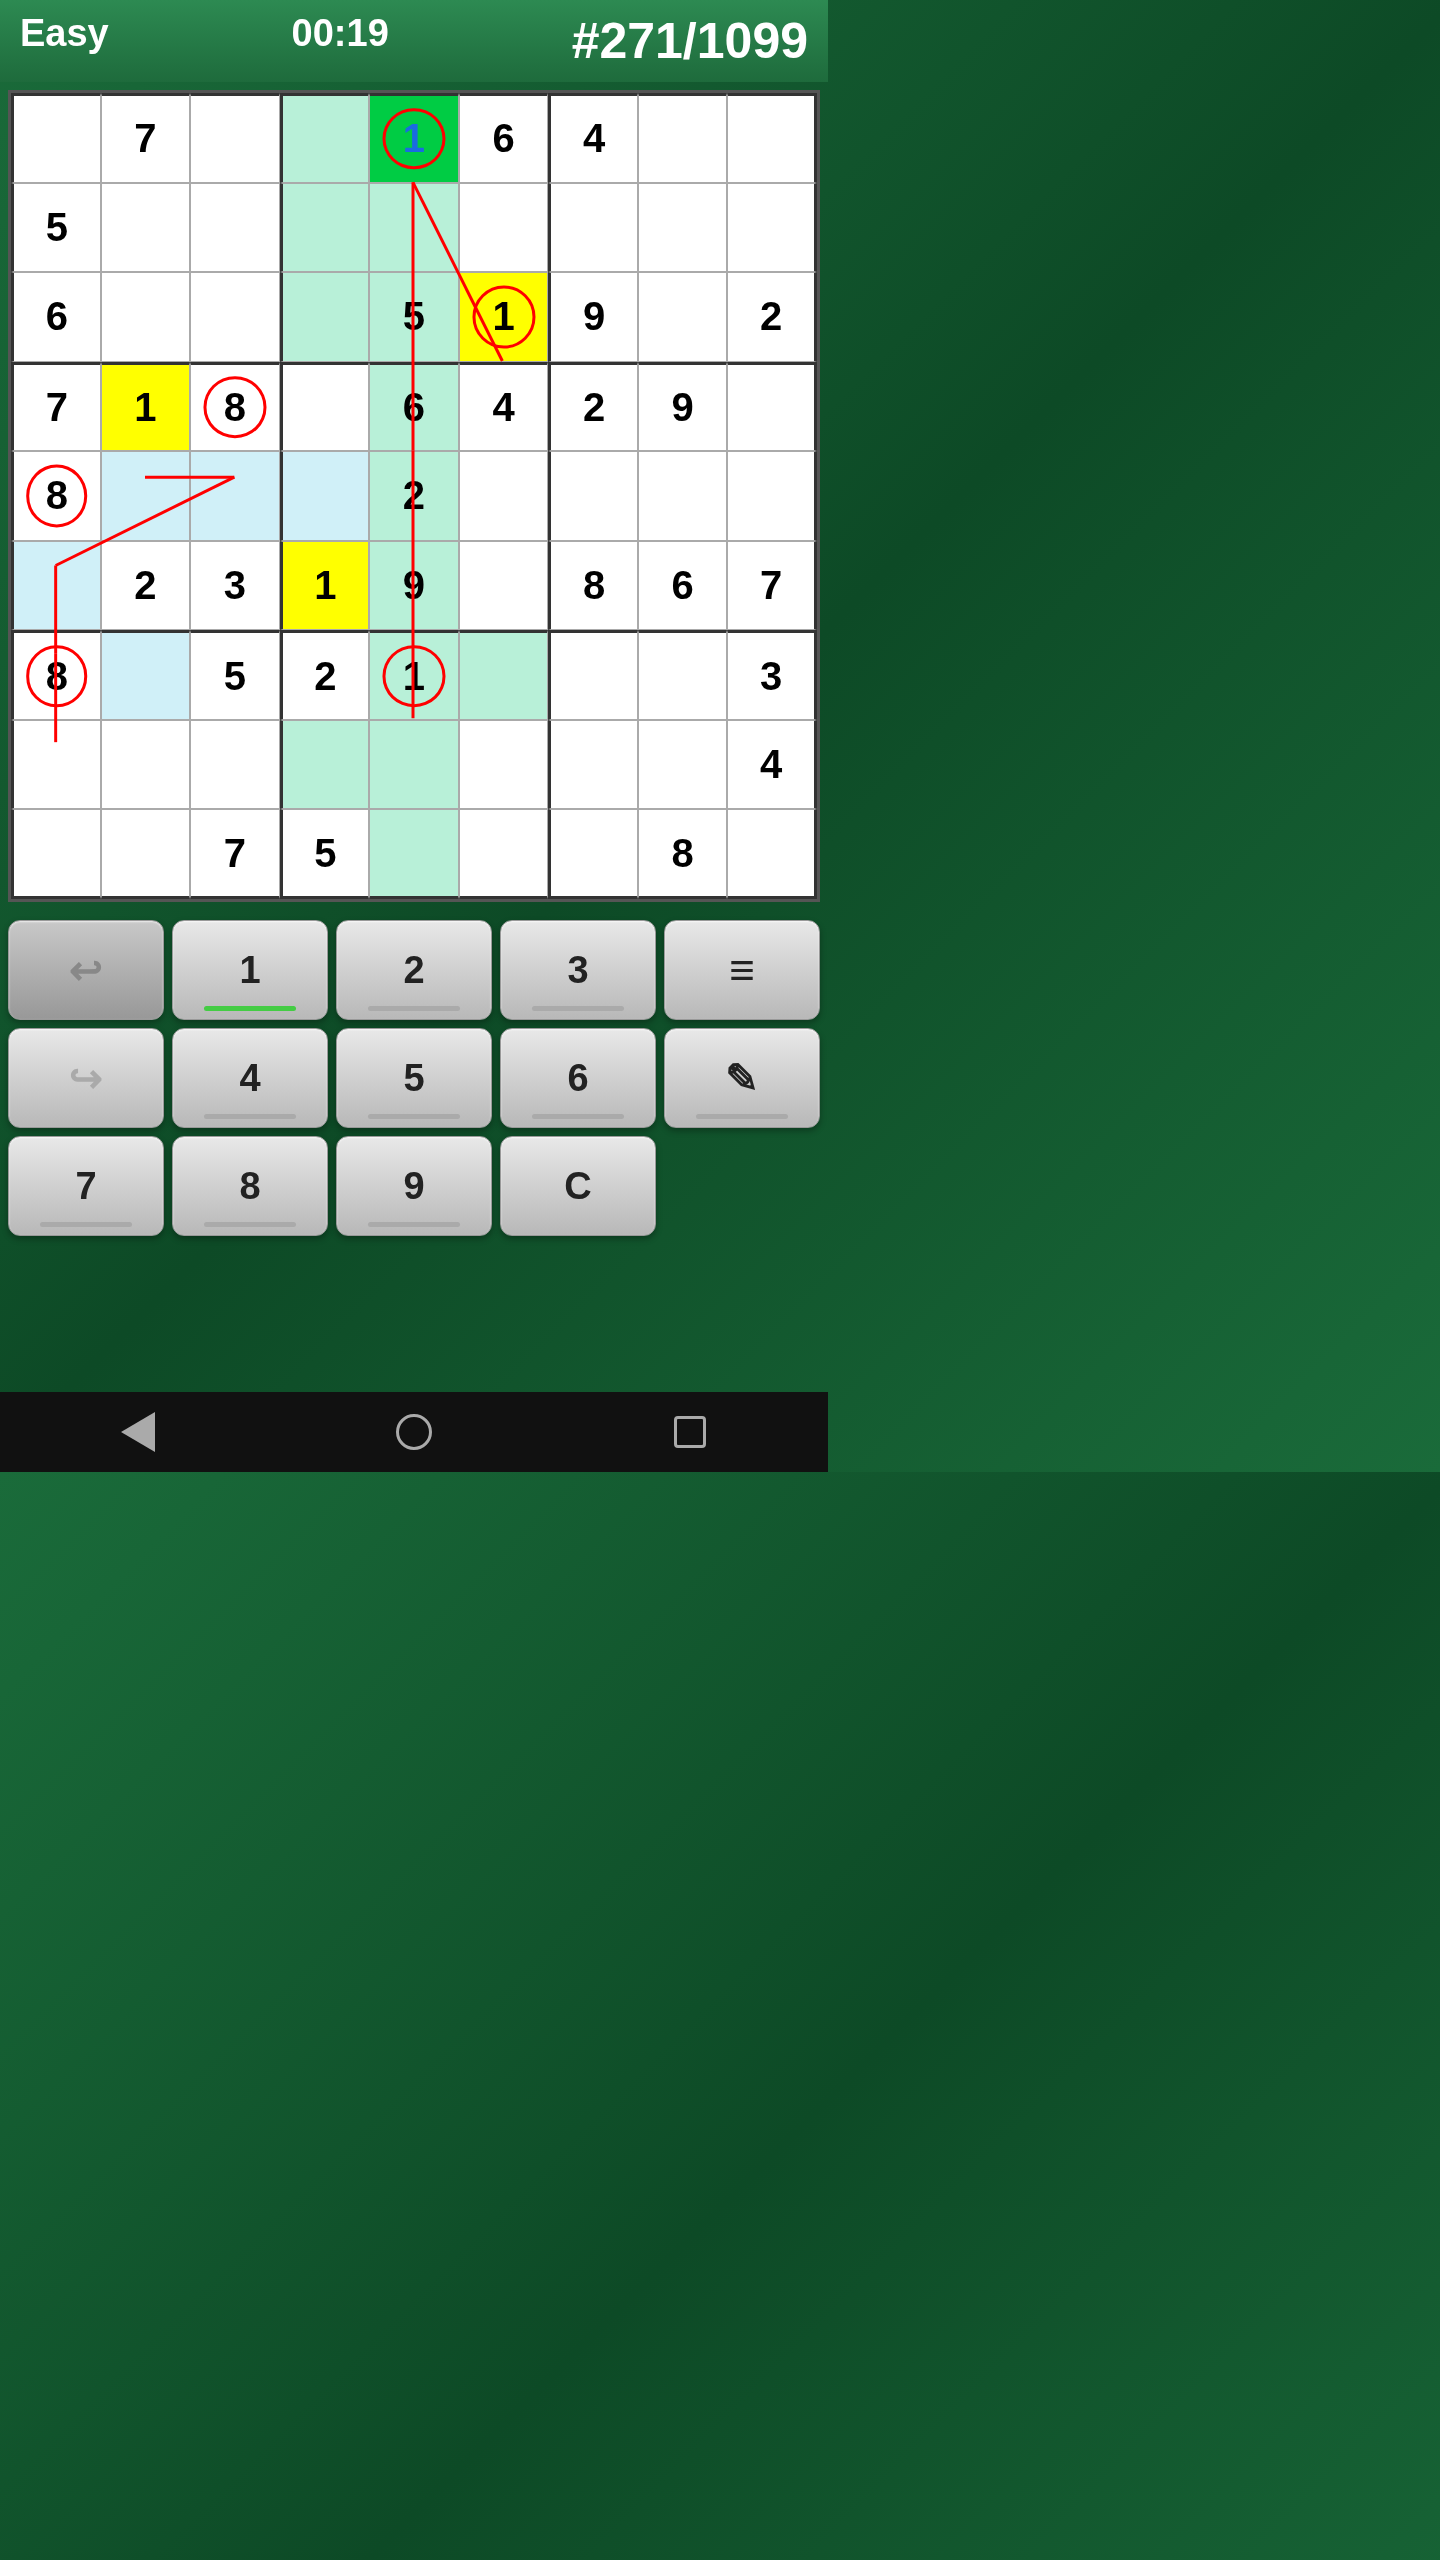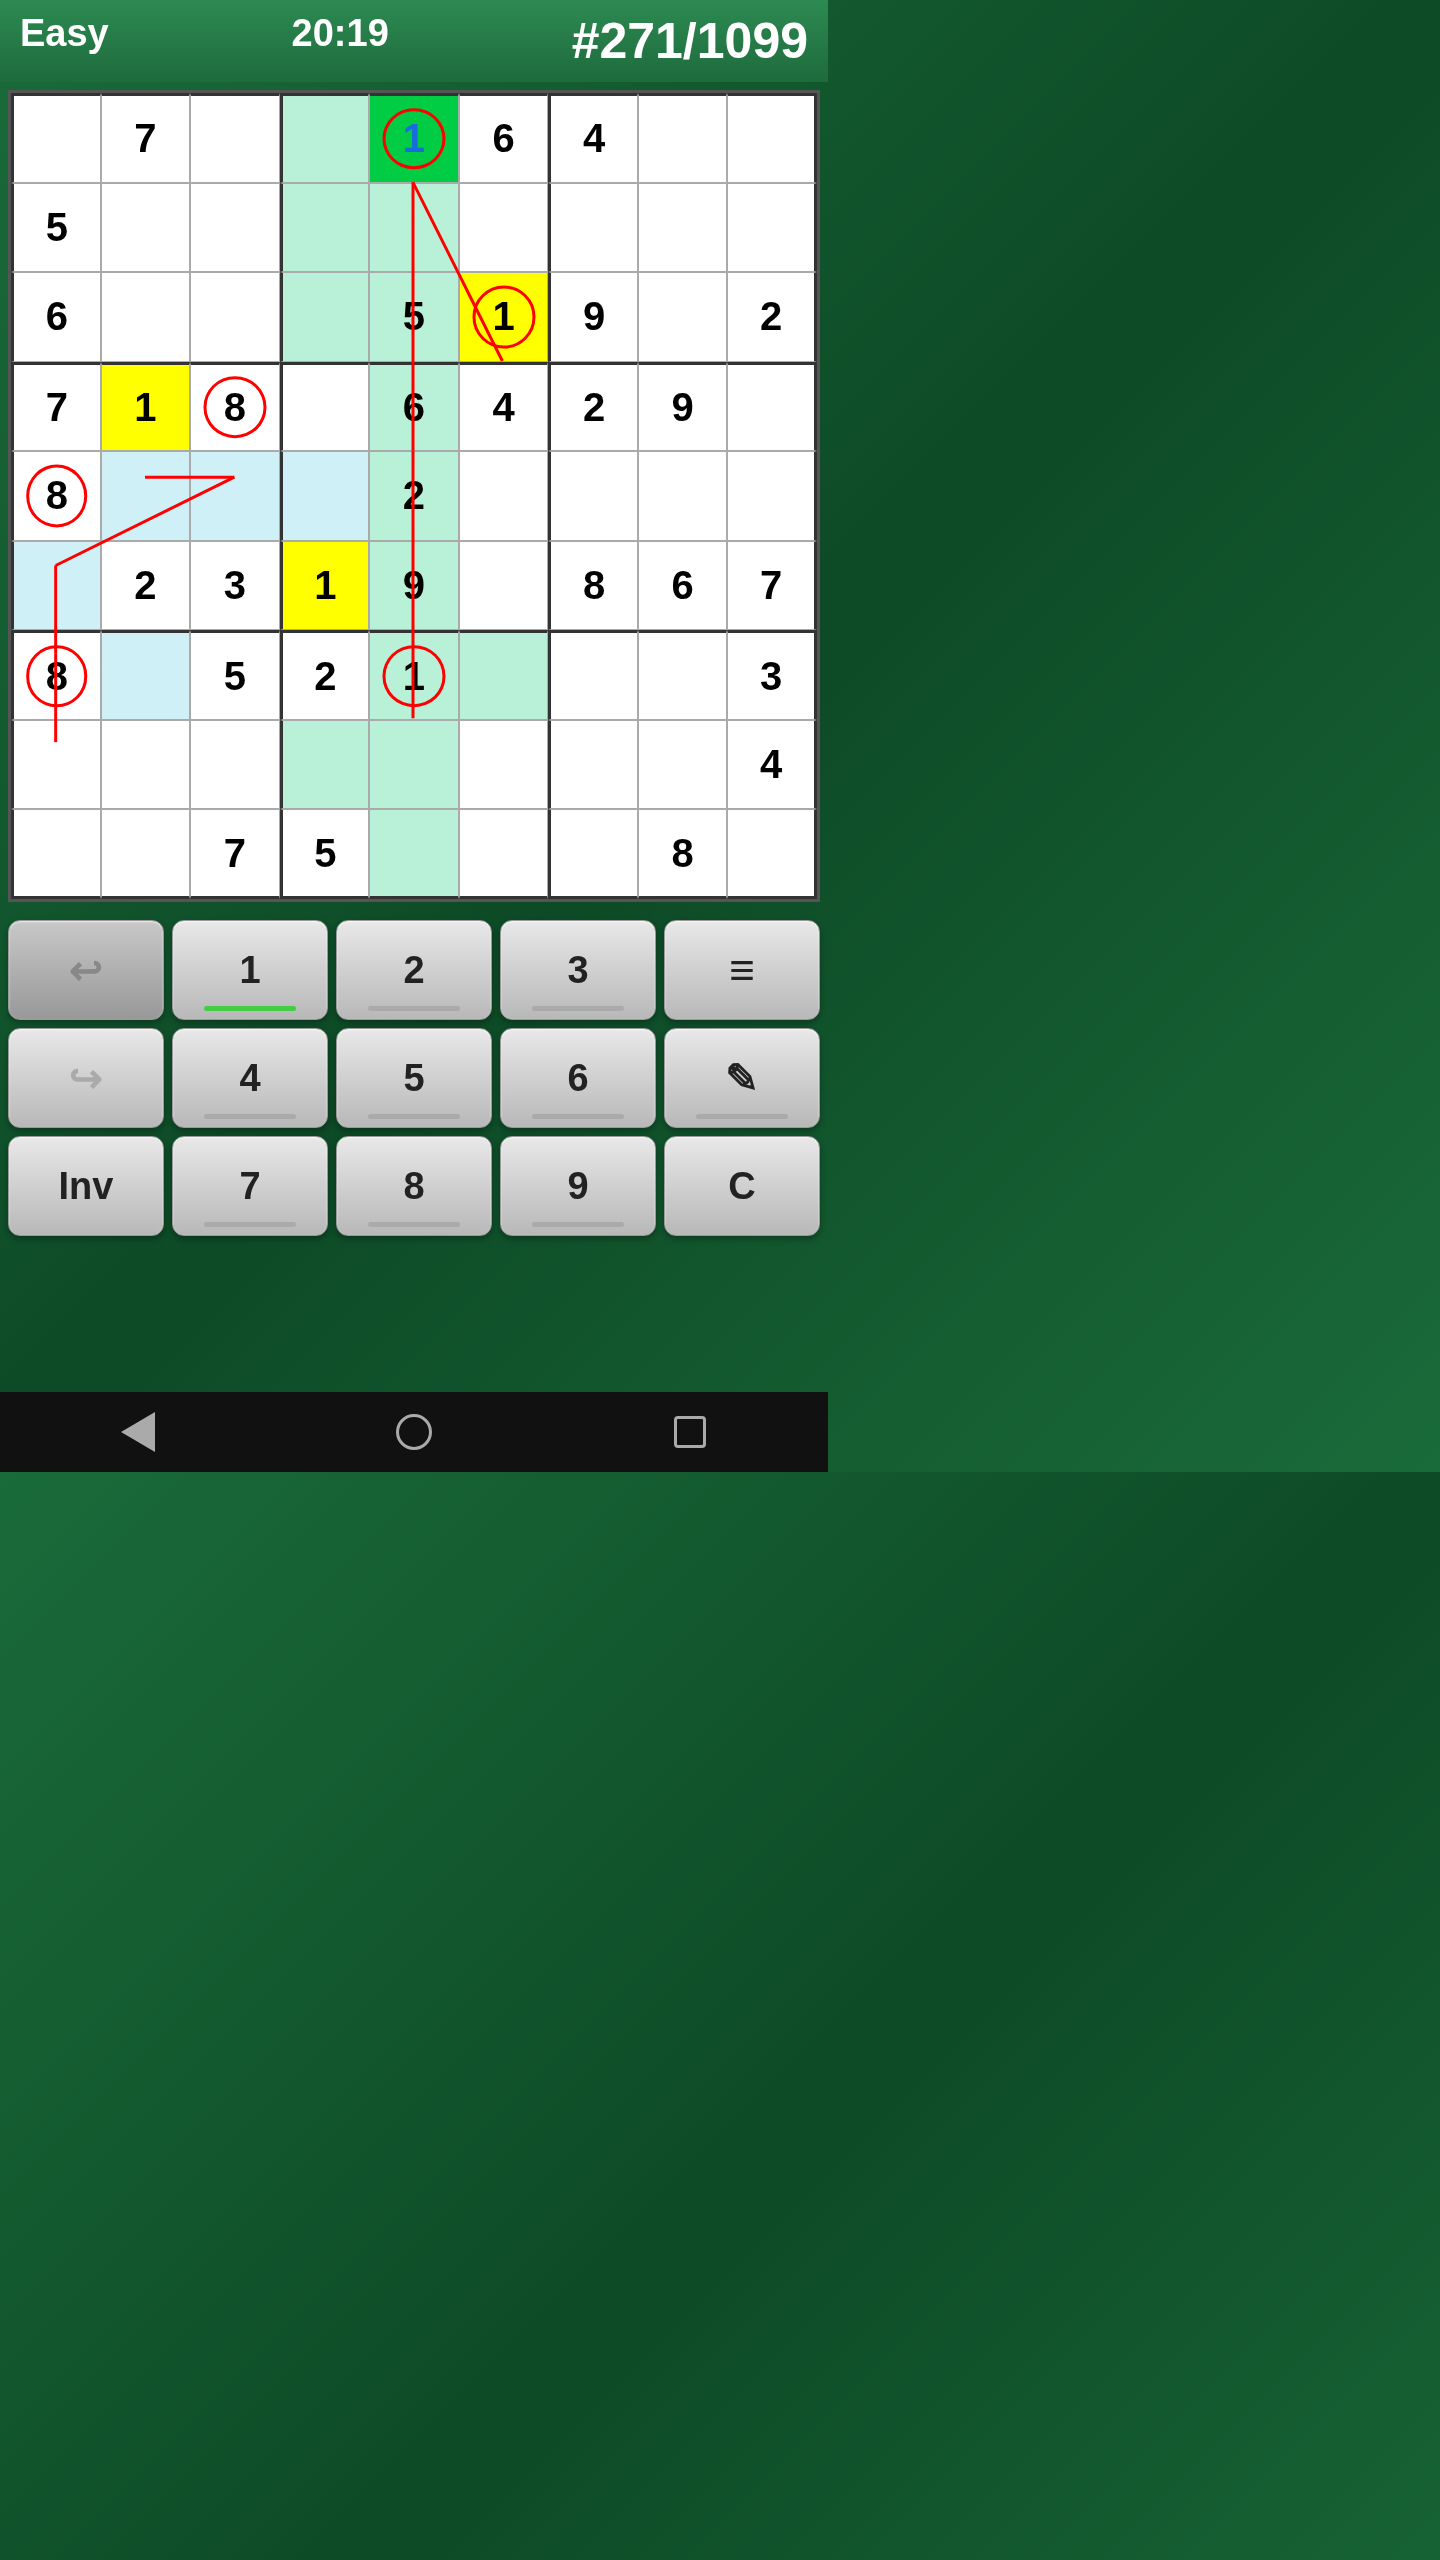--- a/index.html
+++ b/index.html
@@ -212,21 +212,21 @@
       height: 32px;
       border: 3px solid #aaa;
       border-radius: 4px;
     }
   </style>
 </head>
 <body>
 
 <div class="header">
   <span class="header-difficulty">Easy</span>
-  <span class="header-timer">20:19</span>
+  <span class="header-timer">00:19</span>
   <span class="header-puzzle">#271/1099</span>
 </div>
 
 <div class="grid-container">
   <div class="grid" id="sudoku-grid">
 
   <div class="cell" data-row="0" data-col="0"></div>
       <div class="cell" data-row="0" data-col="1">
         <span>7</span>
       </div>
@@ -435,23 +435,20 @@
   </button>
   <button class="ctrl-btn">
     <span>6</span>
     <div class="indicator-bar"></div>
   </button>
   <button class="ctrl-btn">
     <span class="pencil-icon"></span>
     <div class="indicator-bar"></div>
   </button>
 
-  <button class="ctrl-btn">
-    <span>Inv</span>
-  </button>
   <button class="ctrl-btn">
     <span>7</span>
     <div class="indicator-bar"></div>
   </button>
   <button class="ctrl-btn">
     <span>8</span>
     <div class="indicator-bar"></div>
   </button>
   <button class="ctrl-btn">
     <span>9</span>

